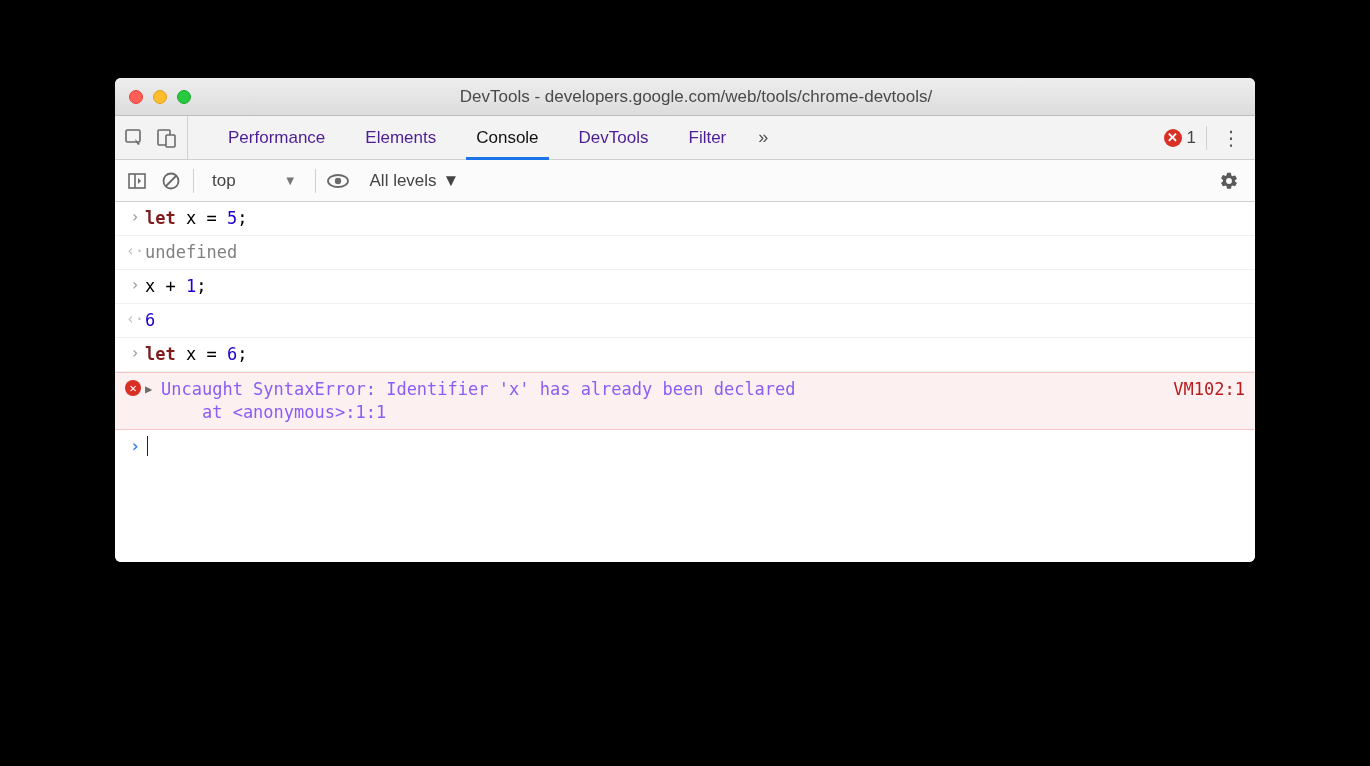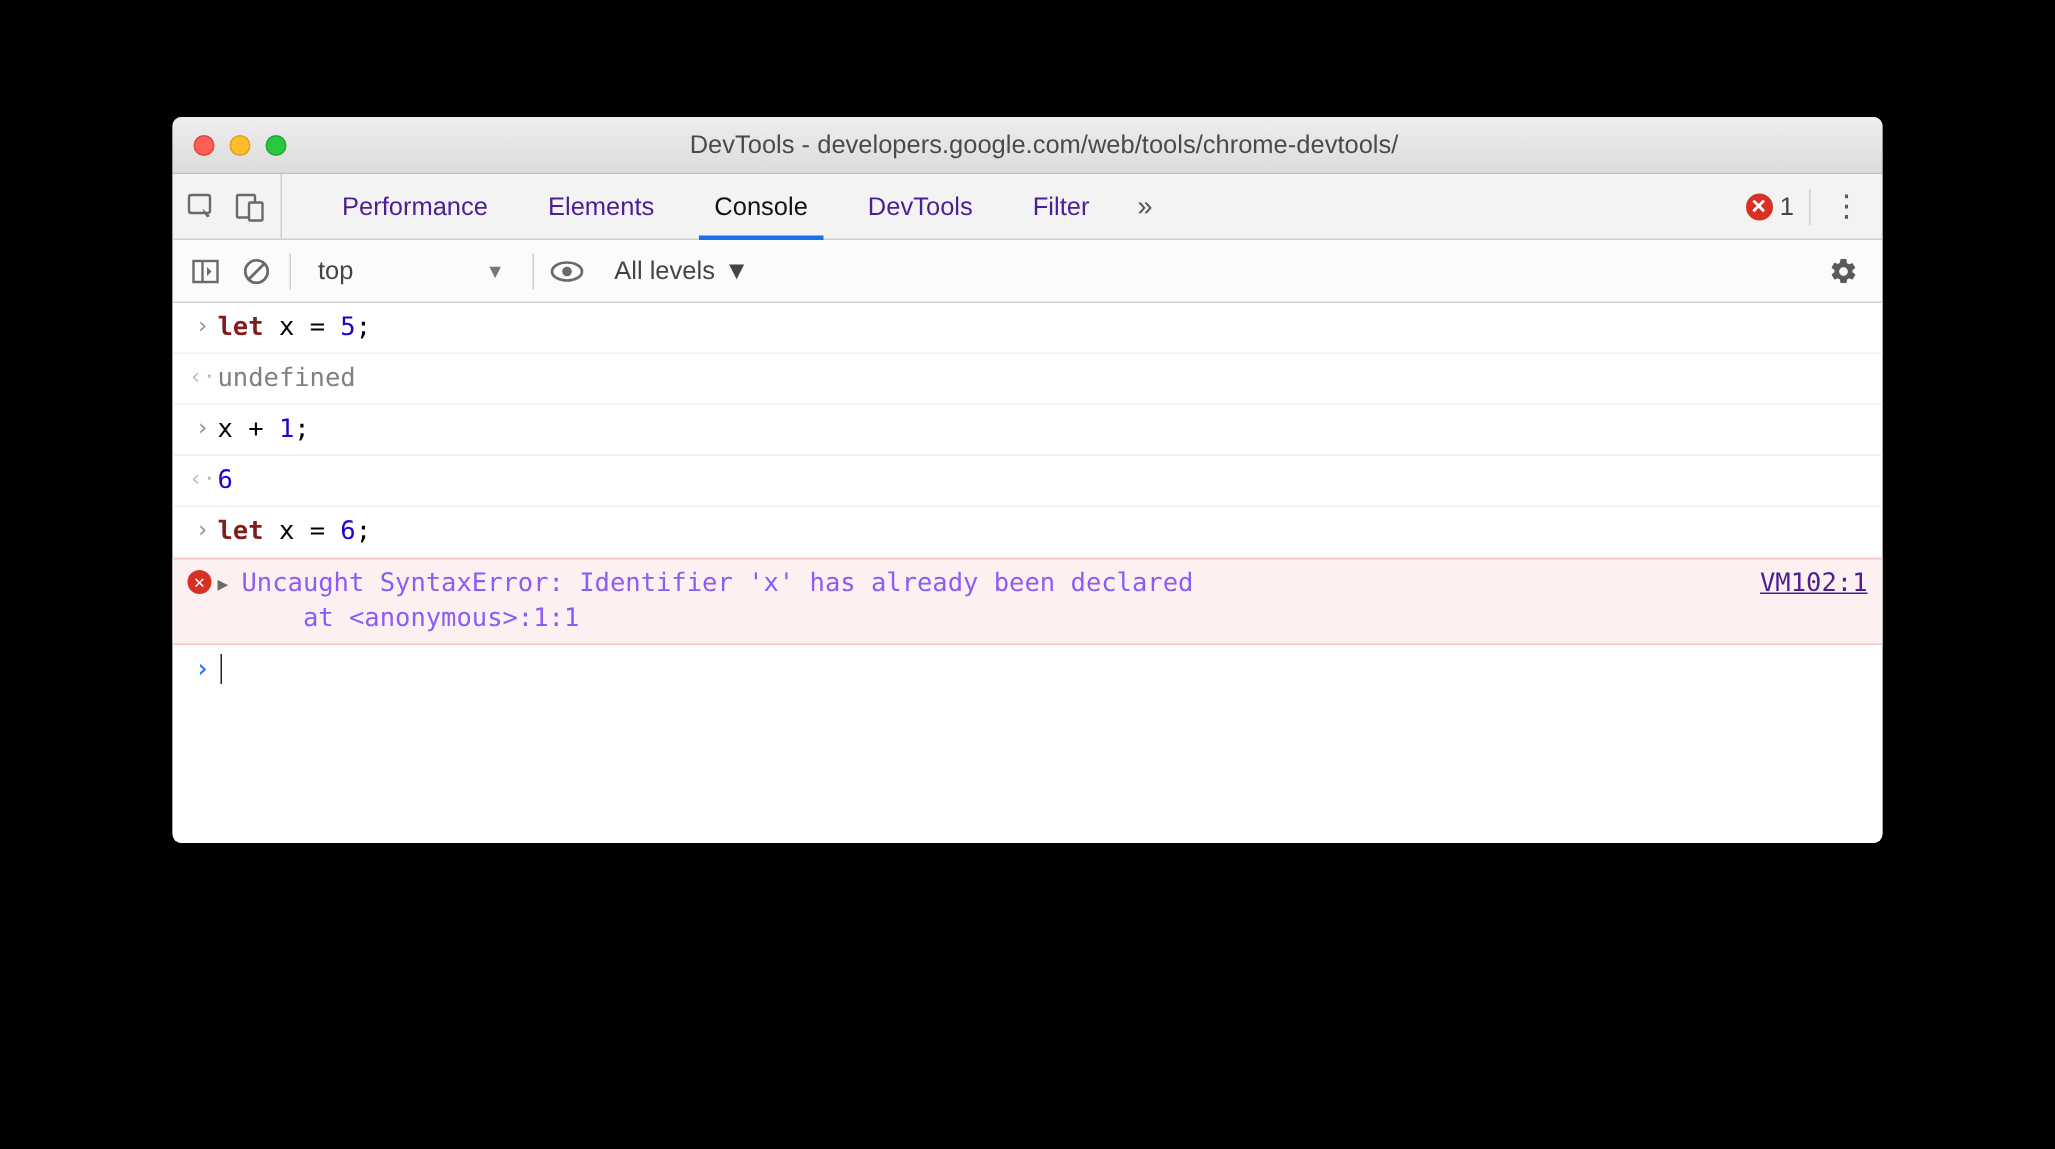--- a/index.html
+++ b/index.html
@@ -135,21 +135,21 @@
     }
     .icon-btn {
       color: #6a6a6a;
       width: 24px; height: 24px;
       display: flex; align-items: center; justify-content: center;
       cursor: pointer;
     }
     .context-select {
       display: flex;
       align-items: center;
-      gap: 88px;
+      gap: 48px;
       color: #444;
       font-size: 17px;
       height: 30px;
       padding: 0 8px;
       cursor: pointer;
     }
     .context-select .caret { color: #777; font-size: 13px; }
     .filter-input {
       height: 28px;
       border: 1px solid #d0d0d0;
@@ -207,22 +207,21 @@
       width: 16px; height: 16px; border-radius: 50%; background: #d93025;
       color: #fff; font-size: 12px; font-weight: bold; display: flex; align-items: center; justify-content: center;
       line-height: 1;
     }
     .disclosure {
       width: 16px; color: #6b6b6b; font-size: 12px; padding-top: 3px; flex-shrink: 0;
       cursor: pointer;
     }
     .err-text { flex: 1; color: #8b5cf6; white-space: pre; }
     .source-link {
-      color: #4c1d95;
-      text-decoration: underline;
+      color: #b91c1c;
       cursor: pointer;
       padding-left: 20px;
       font-family: Menlo, Monaco, Consolas, monospace;
     }
     .prompt-row {
       display: flex;
       align-items: center;
       padding: 6px 10px;
     }
     .prompt-row .g {

